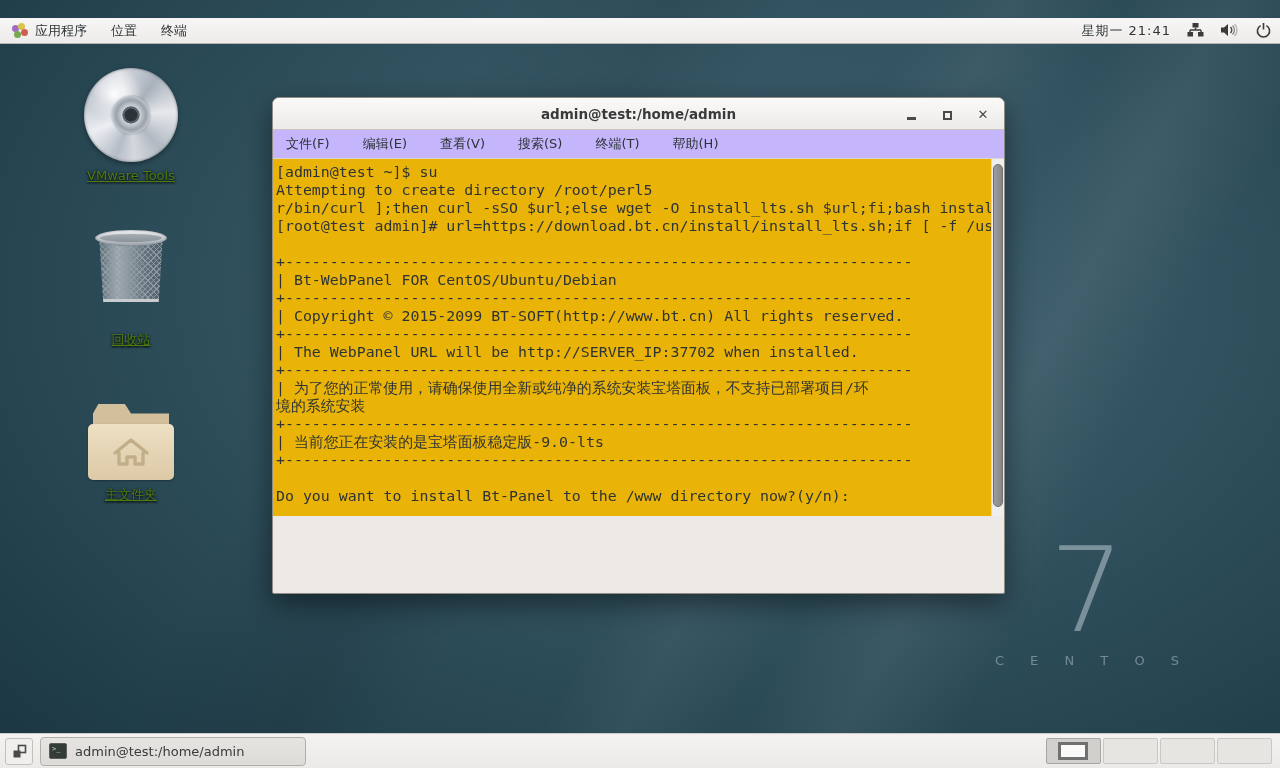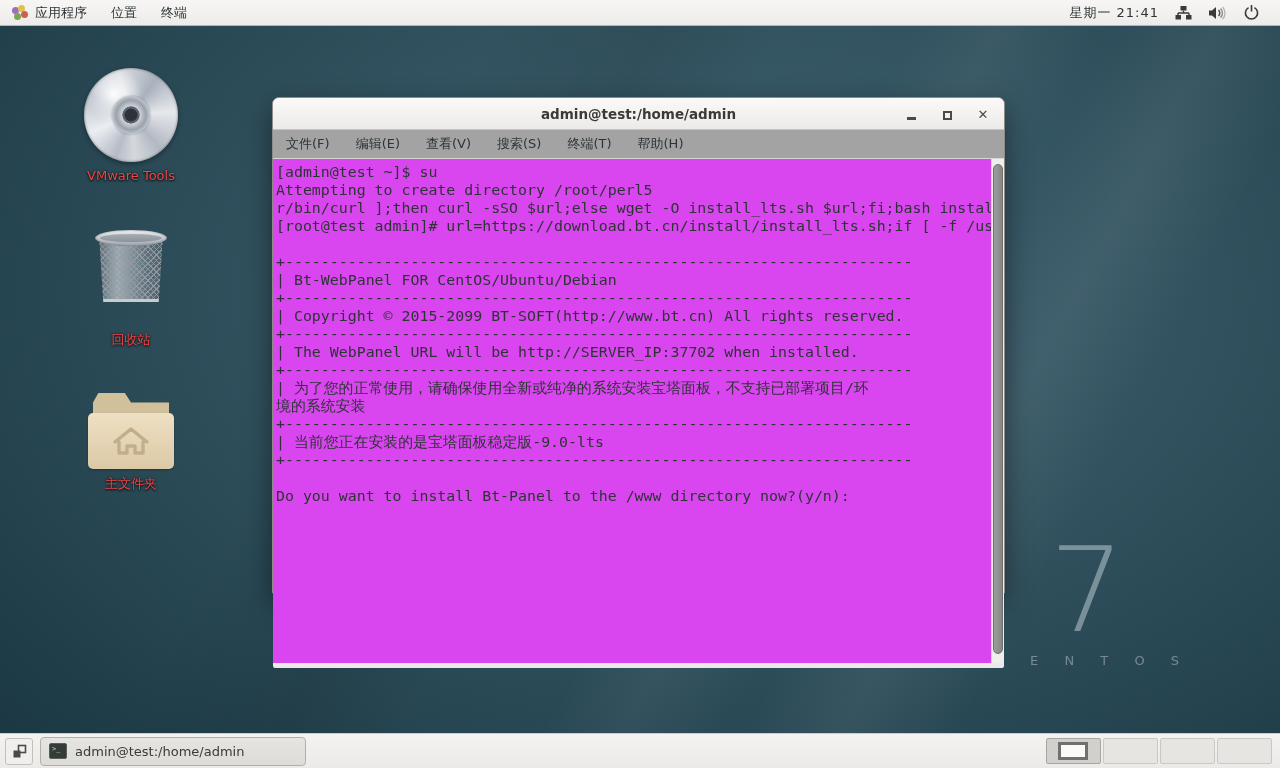--- a/index.html
+++ b/index.html
@@ -15,40 +15,40 @@
   .desktop::after { 
     content:""; position:absolute; inset:0;
     background:
       linear-gradient(118deg, transparent 55%, rgba(255,255,255,0.045) 60%, transparent 66%),
       linear-gradient(118deg, transparent 67%, rgba(255,255,255,0.06) 73%, transparent 80%),
       linear-gradient(118deg, transparent 30%, rgba(0,0,0,0.08) 40%, transparent 47%);
   }
 
   
   .top-panel {
-    position:absolute; top:0; left:0; right:0; height:26px;
+    position:absolute; top:18px; left:0; right:0; height:26px;
     background:linear-gradient(#f7f6f5, #edecea);
     border-bottom:1px solid #b7b4af;
     display:flex; align-items:center; font-size:13px; color:#2e3436; z-index:50;
   }
   .top-menus { display:flex; align-items:center; gap:24px; padding-left:12px; }
   .top-menu { display:flex; align-items:center; gap:7px; cursor:default; }
   .apps-icon { width:16px; height:16px; position:relative; }
   .apps-icon i { position:absolute; border-radius:50%; width:7px; height:7px; }
   .apps-icon i:nth-child(1){ left:0; top:2px;  background:#a06cc4; }
   .apps-icon i:nth-child(2){ left:6px; top:0;  background:#d9c34a; }
   .apps-icon i:nth-child(3){ left:9px; top:6px; background:#cc5f52; }
   .apps-icon i:nth-child(4){ left:2px; top:8px; background:#7aa84e; }
-  .top-right { margin-left:auto; display:flex; align-items:center; gap:16px; padding-right:20px; }
+  .top-right { margin-left:auto; display:flex; align-items:flex-start; gap:16px; padding-right:8px; }
   .clock { letter-spacing:1px; }
   .tray-icon { display:flex; align-items:center; }
 
   
   .desk-icon { position:absolute; width:124px; left:69px; display:flex; flex-direction:column; align-items:center; z-index:5; }
-  .desk-label { margin-top:6px; color:#ef4444; font-size:13px; text-shadow:0 1px 2px rgba(0,0,0,0.85), 0 0 3px rgba(0,0,0,0.6); }
+  .desk-label { margin-top:6px; color:#4d7c0f; font-size:13px; text-shadow:0 1px 2px rgba(0,0,0,0.85), 0 0 3px rgba(0,0,0,0.6);text-decoration:underline; }
 
   .cd { width:94px; height:94px; border-radius:50%; position:relative;
     background:
       radial-gradient(circle at 32% 28%, rgba(255,255,255,0.95) 0%, rgba(255,255,255,0) 30%),
       conic-gradient(from 200deg, #b6bcc7, #eceef2 13%, #b9c0ca 27%, #dadde2 40%, #a9b1bd 54%, #e6e8ec 68%, #b2b9c3 83%, #d5d9de 93%, #b6bcc7);
     box-shadow: inset 0 0 3px rgba(0,0,0,0.45), 0 2px 5px rgba(0,0,0,0.35); }
   .cd-hub { position:absolute; left:50%; top:50%; width:38px; height:38px; transform:translate(-50%,-50%);
     border-radius:50%; background:radial-gradient(circle, #f2f3f5 18%, #9aa2ac 55%, #d3d7dc 78%, #8d959f);
     box-shadow:0 0 2px rgba(0,0,0,0.4); }
   .cd-hole { position:absolute; left:50%; top:50%; width:17px; height:17px; transform:translate(-50%,-50%);
@@ -90,25 +90,25 @@
     background:linear-gradient(#fafaf9, #eceae8);
     border-bottom:1px solid #c9c6c1;
     display:flex; align-items:center; position:relative; }
   .title { position:absolute; left:0; right:0; text-align:center; font-weight:bold; font-size:13.5px; color:#3a3a3a; }
   .win-controls { margin-left:auto; display:flex; align-items:center; gap:22px; padding-right:14px; z-index:2; }
   .wbtn { width:14px; height:14px; display:flex; align-items:flex-end; justify-content:center; cursor:default; }
   .min-glyph { width:9px; height:2.5px; background:#4a4a4a; margin-bottom:1px; }
   .max-glyph { width:9px; height:9px; border:2px solid #4a4a4a; margin-bottom:1px; }
   .close-glyph { font-size:13px; color:#4a4a4a; line-height:13px; font-weight:bold; }
 
-  .menubar { height:29px; background:#a3a3a3; border-bottom:1px solid #dad7d3;
-    display:flex; align-items:center; gap:26px; padding-left:13px; font-size:13px; color:#2e3436; }
+  .menubar { height:29px; background:#c4b5fd; border-bottom:1px solid #dad7d3;
+    display:flex; align-items:center; gap:33px; padding-left:13px; font-size:13px; color:#2e3436; }
   .tmenu-item { cursor:default; }
 
-  .term-content { position:relative; height:504px; background:#d946ef; overflow:hidden; }
+  .term-content { position:relative; height:357px; background:#eab308; overflow:hidden; }
   .term-text { padding:4px 14px 0 3px;
     font-family:"DejaVu Sans Mono", "Liberation Mono", monospace;
     font-size:14.9px; color:#2e3436; }
   .term-line { height:18px; line-height:18px; white-space:pre; }
   .term-scrollbar { position:absolute; top:0; right:0; bottom:0; width:13px;
     background:#f0eeec; border-left:1px solid #d8d5d1; }
   .term-thumb { position:absolute; left:1px; right:1px; top:5px; bottom:9px;
     background:linear-gradient(90deg,#9d9d9d,#868686); border:1px solid #6f6f6f; border-radius:6px; }
   .win-bottom { height:5px; background:#ece9e6; border-radius:0 0 2px 2px; }
 
@@ -188,21 +188,21 @@
 </div>
 
 <div class="desk-icon" style="top:224px;gap:21px;">
   <div class="trash">
     <div class="trash-body"></div>
     <div class="trash-rim"></div>
   </div>
   <div class="desk-label">回收站</div>
 </div>
 
-<div class="desk-icon" style="top:393px;">
+<div class="desk-icon" style="top:404px;">
   <div class="folder">
     <div class="folder-back"></div>
     <div class="folder-front">
       <svg width="48" height="34" viewBox="0 0 48 34">
         <path d="M8 18 L24 5 L40 18 M12 18 V29 H20 V22 H28 V29 H36 V18" stroke="#c2ae89" stroke-width="3.4" fill="none" stroke-linecap="round" stroke-linejoin="round"></path>
       </svg>
     </div>
   </div>
   <div class="desk-label">主文件夹</div>
 </div>

